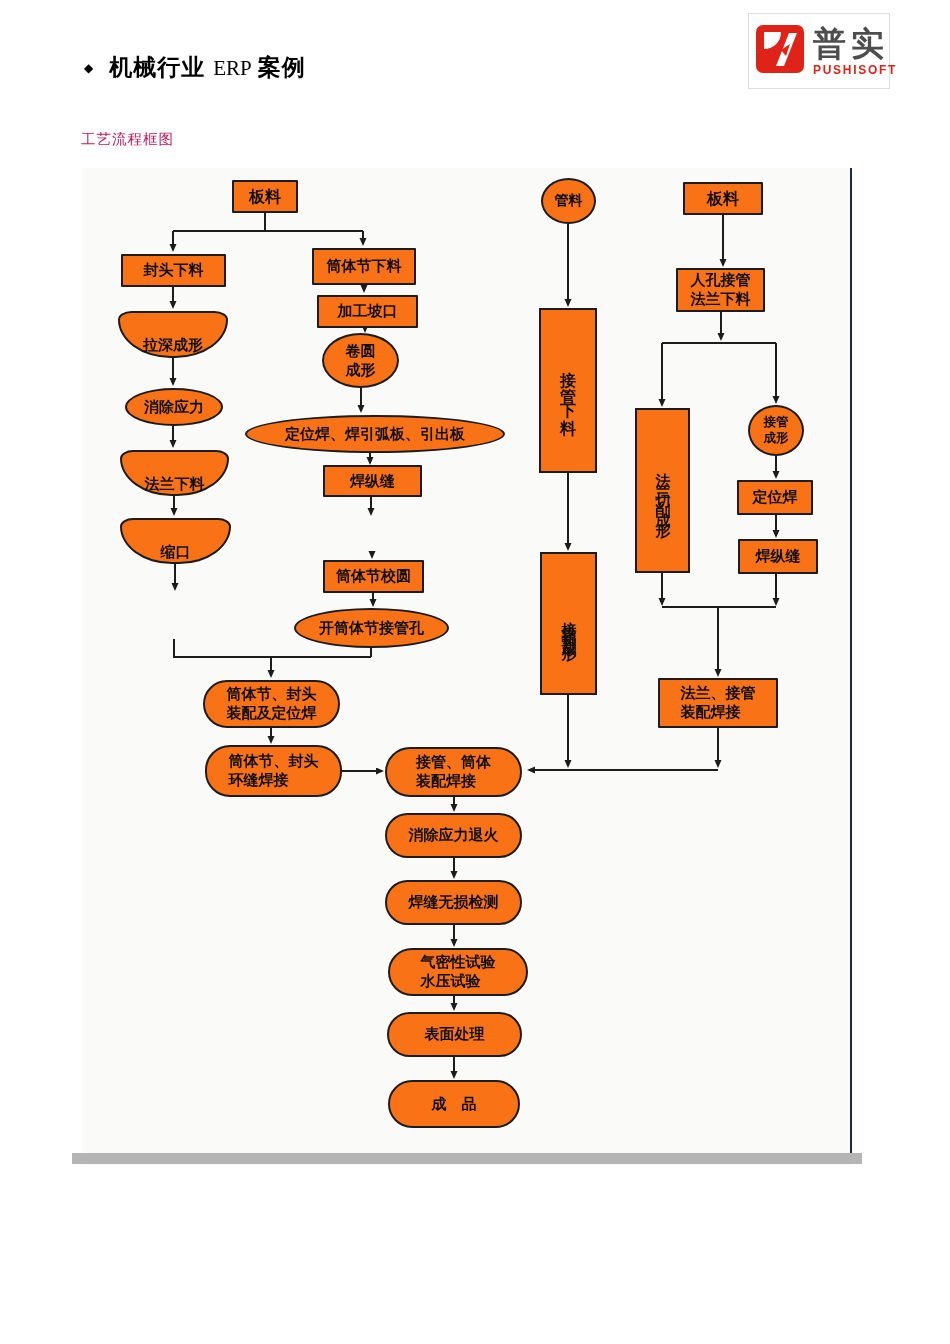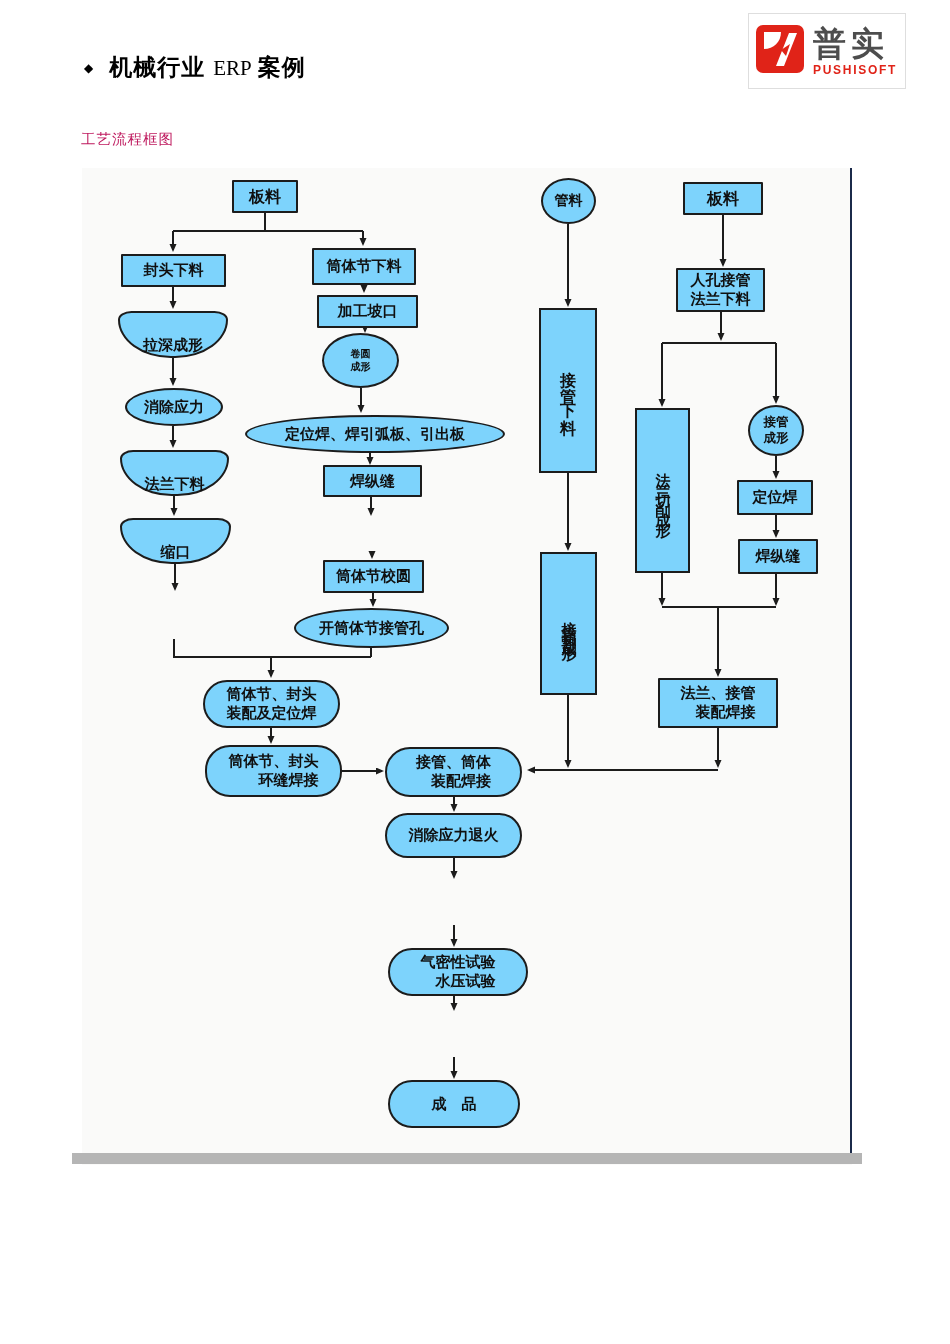--- a/index.html
+++ b/index.html
@@ -7,32 +7,32 @@
     width:950px;height:1344px;position:relative;background:#ffffff;
     font-family:"Liberation Sans",sans-serif;color:#111;overflow:hidden;
   }
   
   .title-row{position:absolute;left:84px;top:52px;display:flex;align-items:baseline;}
   .title-bullet{font-size:12px;align-self:center;margin-right:16px;color:#000;}
   .title-cn{font-size:23px;font-weight:bold;letter-spacing:1px;color:#000;}
   .title-erp{font-family:"Liberation Serif",serif;font-size:21px;margin:0 6px 0 8px;color:#000;}
   .subtitle{position:absolute;left:81px;top:130px;font-size:14.5px;color:#be185d;letter-spacing:1px;}
   
-  .logo{position:absolute;left:748px;top:13px;width:158px;height:76px;border:1px solid #dedede;
+  .logo{position:absolute;left:748px;top:13px;width:142px;height:76px;border:1px solid #dedede;
         background:#fff;display:flex;align-items:center;padding:0 6px;box-sizing:border-box;gap:8px;}
   .logo-icon{flex:0 0 auto;}
   .logo-texts{display:flex;flex-direction:column;line-height:1;}
   .logo-cn{font-size:33px;font-weight:bold;color:#4d4d4d;letter-spacing:5px;}
   .logo-en{font-size:12px;font-weight:bold;color:#e02318;letter-spacing:1.7px;margin-top:4px;}
   
   .chart{position:absolute;left:82px;top:168px;width:770px;height:997px;background:#fafaf9;}
   .connectors{position:absolute;left:0;top:0;}
   .node{
-    position:absolute;box-sizing:border-box;border:2px solid #1c1c1c;background:#7dd3fc;
-    display:flex;align-items:center;justify-content:center;text-align:right;
+    position:absolute;box-sizing:border-box;border:2px solid #1c1c1c;background:#f97316;
+    display:flex;align-items:center;justify-content:center;text-align:left;
     font-weight:bold;color:#101010;white-space:pre-line;line-height:1.25;font-size:15px;z-index:2;
   }
   .shape-rect{border-radius:1px;}
   .shape-ellipse{border-radius:50%;}
   .shape-circle{border-radius:50%;}
   .shape-stadium{border-radius:25px;}
   .shape-bowl{border-radius:14px 14px 55px 55px / 9px 9px 40px 40px;align-items:flex-start;padding-top:23px;}
   .shape-rect-v{writing-mode:vertical-rl;text-orientation:upright;}
   .right-border{position:absolute;left:768px;top:0;width:2px;height:987px;background:#1b2a4a;z-index:3;}
   .bottom-bar{position:absolute;left:-10px;top:985px;width:790px;height:11px;background:#b5b5b5;z-index:3;}
@@ -121,36 +121,38 @@
 
   <div class="node shape-rect" style="left:150px;top:12px;width:66px;height:33px;font-size:16px;">板料</div>
   <div class="node shape-rect" style="left:39px;top:86px;width:105px;height:33px;">封头下料</div>
   <div class="node shape-bowl" style="left:36px;top:143px;width:110px;height:47px;">拉深成形</div>
   <div class="node shape-ellipse" style="left:43px;top:220px;width:98px;height:38px;">消除应力</div>
   <div class="node shape-bowl" style="left:38px;top:282px;width:109px;height:46px;">法兰下料</div>
   <div class="node shape-bowl" style="left:38px;top:350px;width:111px;height:46px;">缩口</div>
 
   <div class="node shape-rect" style="left:230px;top:80px;width:104px;height:37px;">筒体节下料</div>
   <div class="node shape-rect" style="left:235px;top:127px;width:101px;height:33px;">加工坡口</div>
-  <div class="node shape-circle" style="left:240px;top:165px;width:77px;height:55px;font-size:10px;">卷圆
+  <div class="node shape-circle" style="left:240px;top:165px;width:77px;height:55px;font-size:15px;">卷圆
 成形</div>
   <div class="node shape-ellipse" style="left:163px;top:247px;width:260px;height:38px;">定位焊、焊引弧板、引出板</div>
   <div class="node shape-rect" style="left:241px;top:297px;width:99px;height:32px;">焊纵缝</div>
   <div class="node shape-rect" style="left:241px;top:392px;width:101px;height:33px;">筒体节校圆</div>
   <div class="node shape-ellipse" style="left:212px;top:440px;width:155px;height:40px;">开筒体节接管孔</div>
 
   <div class="node shape-stadium" style="left:121px;top:512px;width:137px;height:48px;">筒体节、封头
 装配及定位焊</div>
   <div class="node shape-stadium" style="left:123px;top:577px;width:137px;height:52px;">筒体节、封头
 环缝焊接</div>
   <div class="node shape-stadium" style="left:303px;top:579px;width:137px;height:50px;">接管、筒体
 装配焊接</div>
   <div class="node shape-stadium" style="left:303px;top:645px;width:137px;height:45px;">消除应力退火</div>
+  <div class="node shape-stadium" style="left:303px;top:712px;width:137px;height:45px;">焊缝无损检测</div>
   <div class="node shape-stadium" style="left:306px;top:780px;width:140px;height:48px;">气密性试验
 水压试验</div>
+  <div class="node shape-stadium" style="left:305px;top:844px;width:135px;height:45px;">表面处理</div>
   <div class="node shape-stadium" style="left:306px;top:912px;width:132px;height:48px;">成　品</div>
 
   <div class="node shape-circle" style="left:459px;top:10px;width:55px;height:46px;font-size:14px;">管料</div>
   <div class="node shape-rect-v" style="left:457px;top:140px;width:58px;height:165px;font-size:16px;letter-spacing:16px;">接管下料</div>
   <div class="node shape-rect-v" style="left:458px;top:384px;width:57px;height:143px;letter-spacing:5px;">接管切割成形</div>
 
   <div class="node shape-rect" style="left:601px;top:14px;width:80px;height:33px;font-size:16px;">板料</div>
   <div class="node shape-rect" style="left:594px;top:100px;width:89px;height:44px;">人孔接管
 法兰下料</div>
   <div class="node shape-rect-v" style="left:553px;top:240px;width:55px;height:165px;letter-spacing:10px;">法兰切削成形</div>

